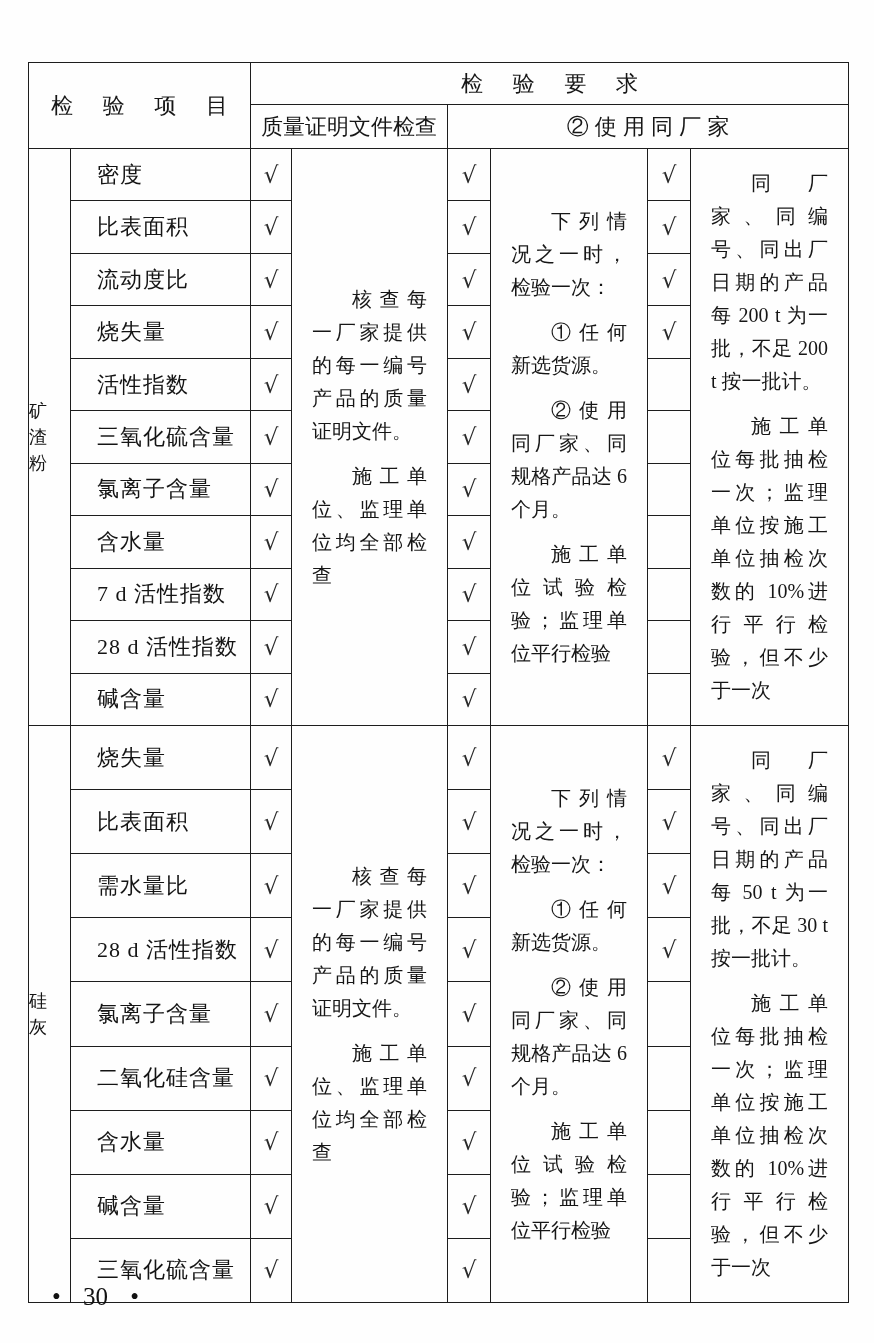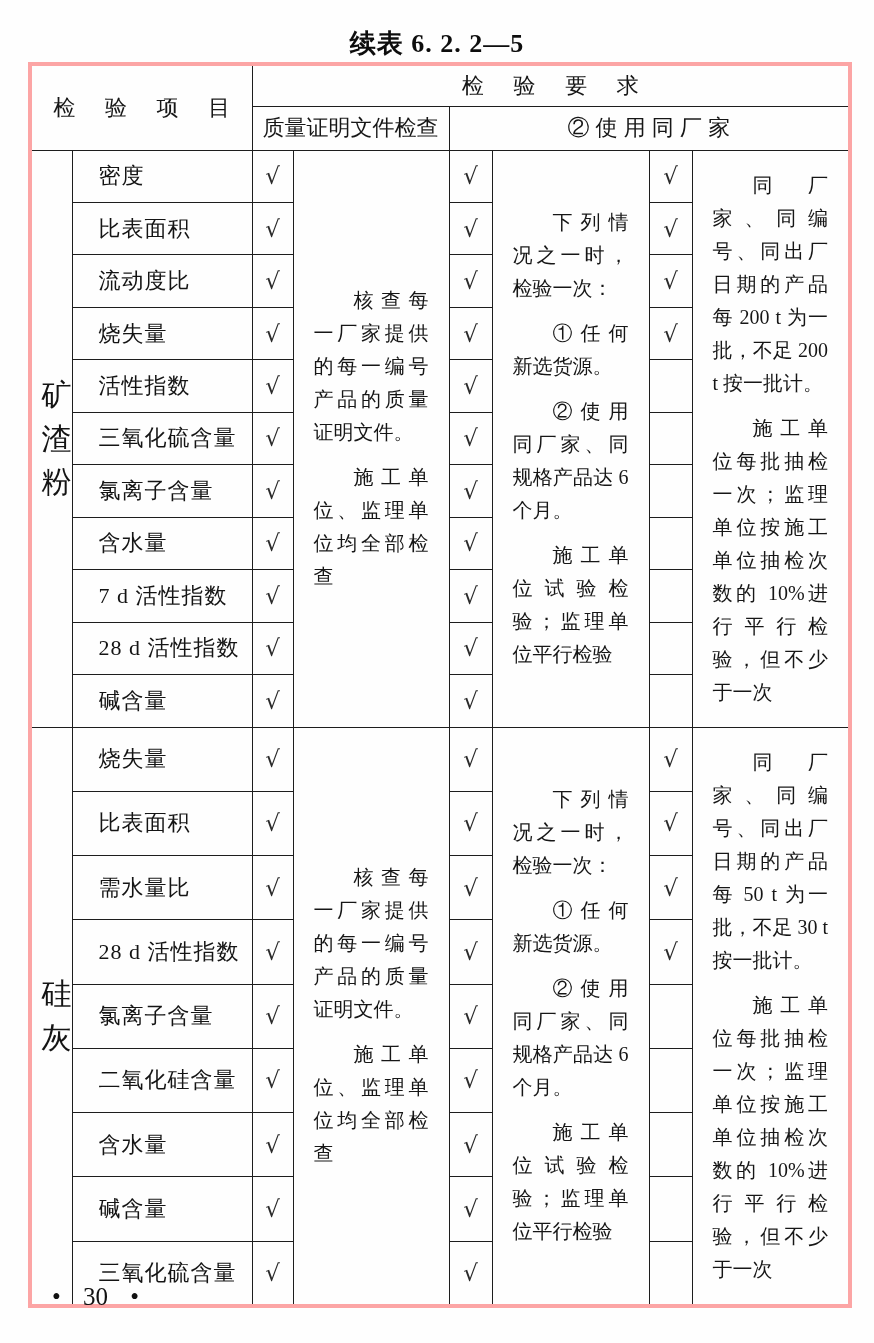--- a/index.html
+++ b/index.html
@@ -24,42 +24,42 @@
     letter-spacing: 1px;
     color: #0d0d0d;
   }
   table.spec-table {
     position: absolute;
     left: 28px;
     top: 62px;
     width: 820px;
     border-collapse: collapse;
     table-layout: fixed;
-    border: 4px solid #fca5a5;
+    border: 1px solid #fca5a5;
   }
   .spec-table th, .spec-table td {
     border: 1px solid #1d1d1d;
     padding: 0;
     background: transparent;
   }
   .spec-table th {
     font-weight: 400;
     font-size: 22px;
     text-align: center;
     color: #161616;
   }
   tr.hrow1 { height: 42px; }
   tr.hrow2 { height: 44px; }
   tr.brow  { height: 50px; }
   .ls-wide   { letter-spacing: 0.55em; text-indent: 0.55em; }
   .ls-mid    { letter-spacing: 0.28em; text-indent: 0.28em; }
   td.grp {
-    text-align: right;
-    vertical-align: middle;
-    font-size: 30px;
+    text-align: left;
+    vertical-align: middle;
+    font-size: 18px;
   }
   td.grp .vtext {
     display: inline-block;
     width: 1.05em;
     word-break: break-all;
     line-height: 1.45;
   }
   td.item {
     font-size: 22px;
     text-align: left;
@@ -94,21 +94,20 @@
     font-size: 25px;
     word-spacing: 16px;
     color: #111;
   }
 </style>
 </head>
 <body>
 
 <div class="page">
 
-  <div class="doc-title">续表 6. 2. 2—5</div>
 
   <table class="spec-table">
     <colgroup>
       <col style="width:42px">
         <col style="width:180px">
         <col style="width:41px">
         <col style="width:156px">
       <col style="width:43px">
         <col style="width:157px">
         <col style="width:43px">

